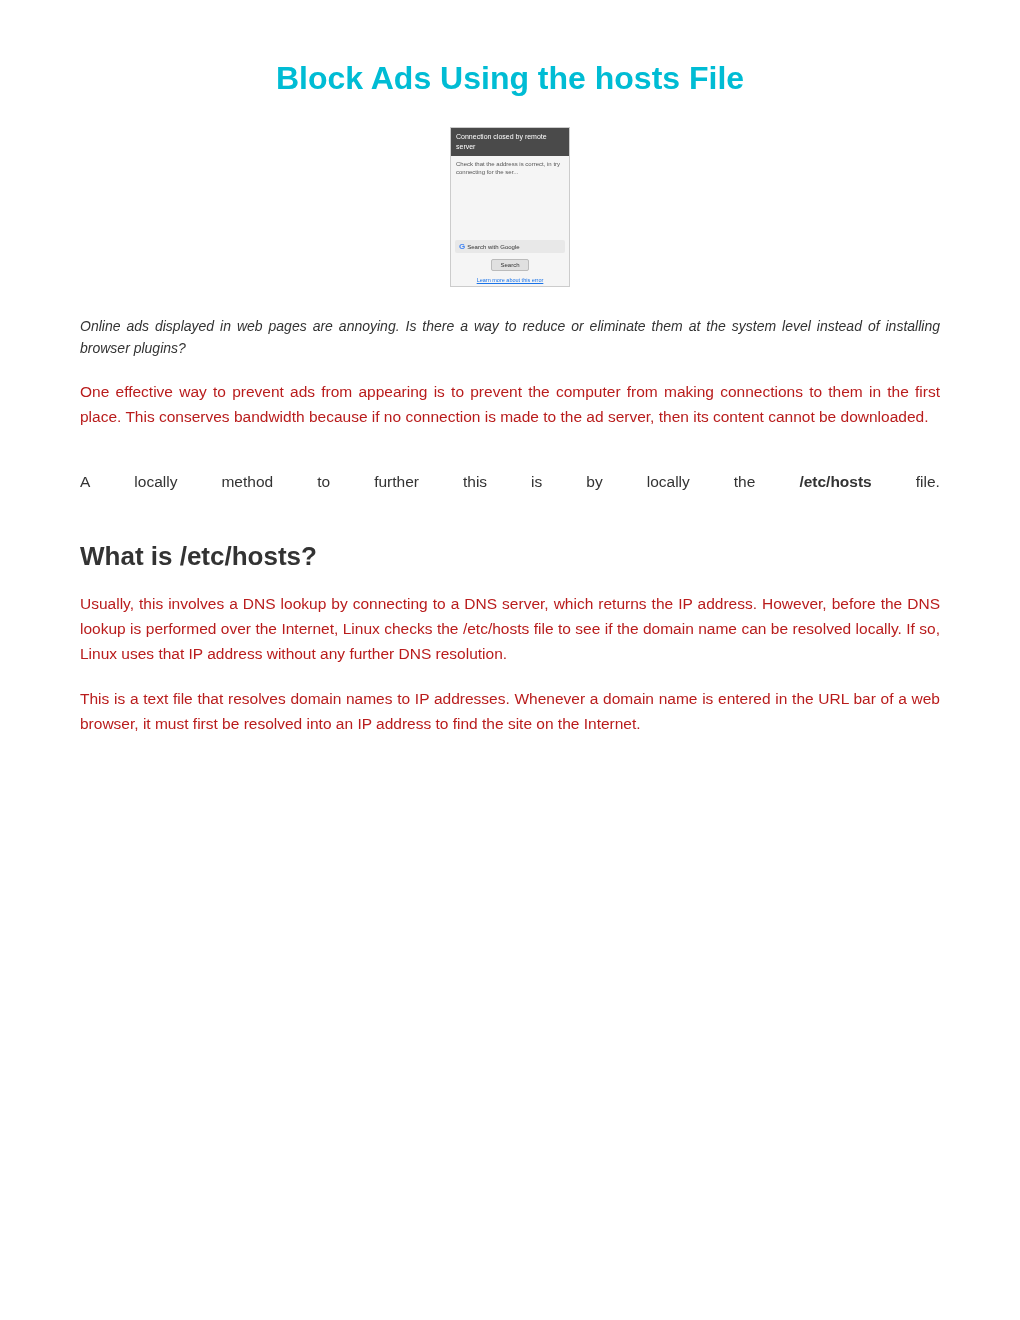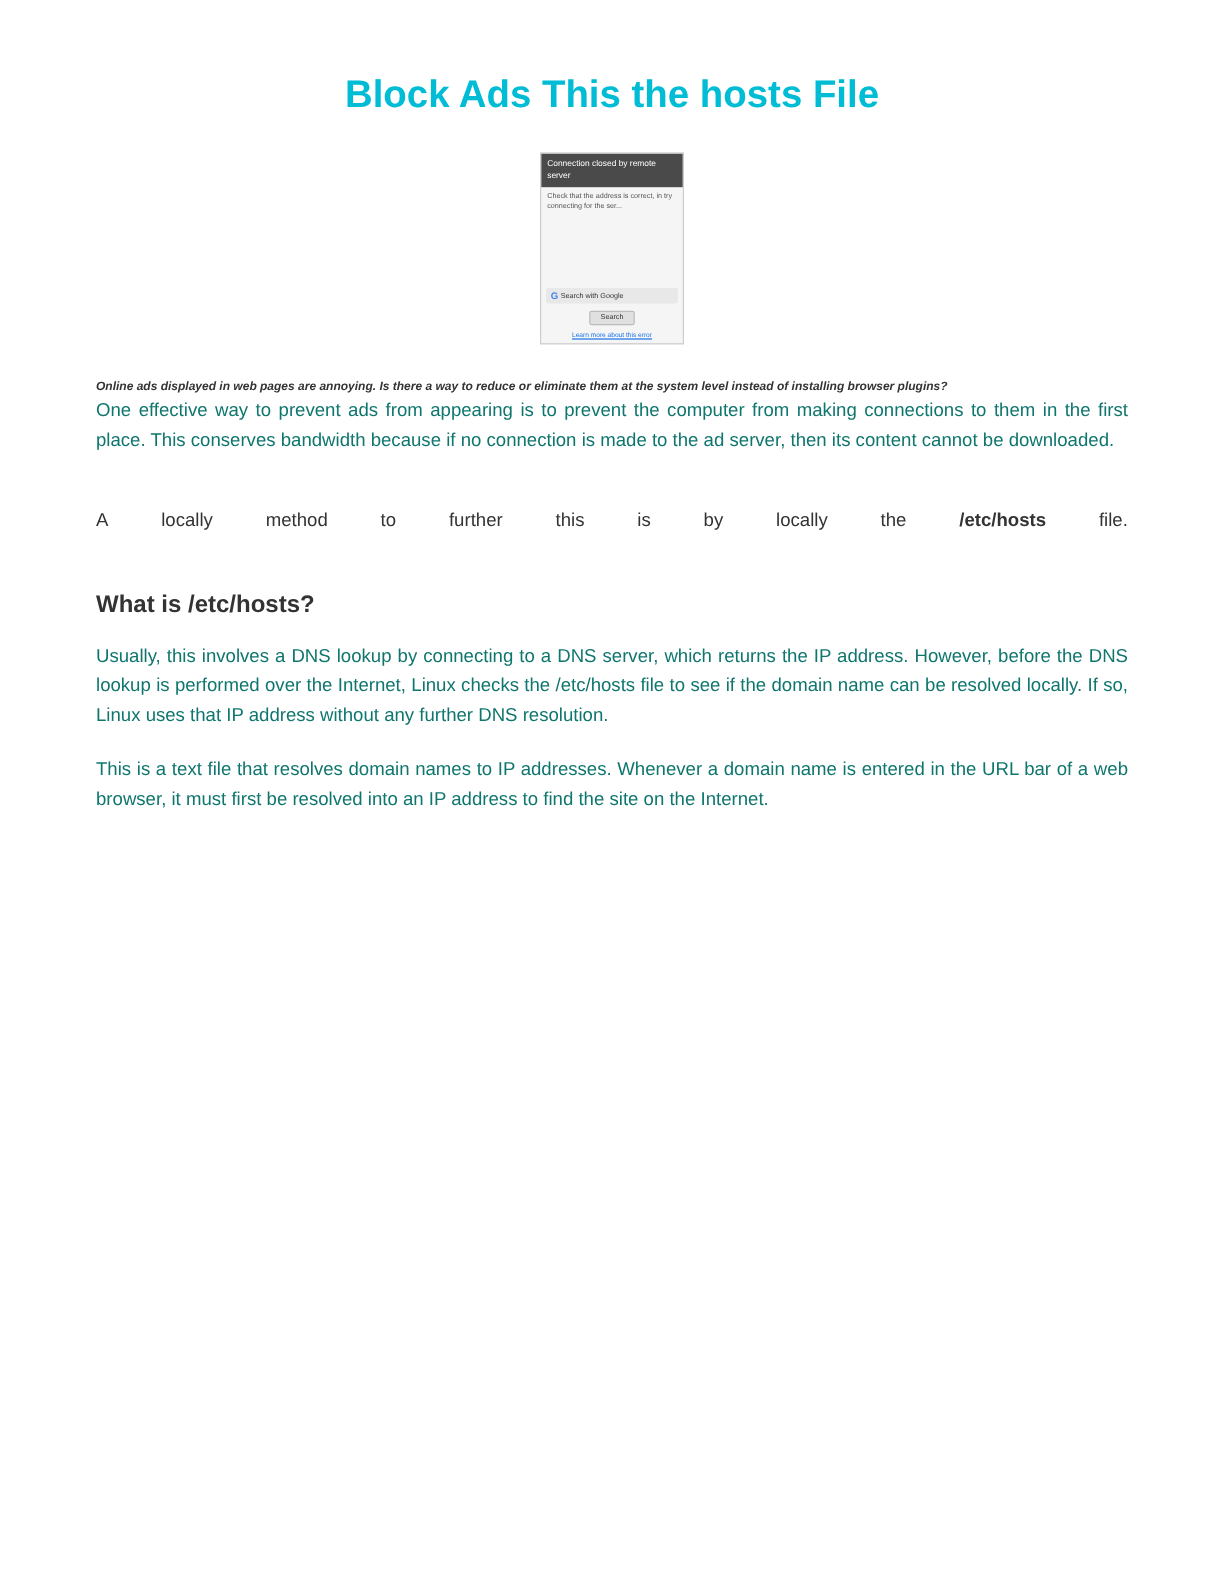--- a/index.html
+++ b/index.html
@@ -95,32 +95,32 @@
       text-align: center;
       font-size: 5.5px;
       color: #1a73e8;
       padding: 3px;
       text-decoration: underline;
     }
 
     .intro-italic {
       font-style: italic;
       text-align: justify;
-      font-size: 10px;
+      margin-bottom: 20px;
+      font-size: 14px;
       line-height: 1.6;
       color: #333;
-      font-weight: bold;
     }
 
     .paragraph {
       text-align: justify;
       margin-bottom: 20px;
       font-size: 15.5px;
       line-height: 1.6;
-      color: #0f766e;
+      color: #b91c1c;
     }
 
     .spaced-line {
       display: flex;
       justify-content: space-between;
       align-items: baseline;
       margin-bottom: 50px;
       font-size: 15.5px;
       color: #333;
       padding: 0 0;
@@ -129,35 +129,35 @@
     .spaced-line span {
       display: inline;
     }
 
     .bold-code {
       font-weight: bold;
       margin-top: 24px;
     }
 
     .section-title {
-      font-size: 20px;
+      font-size: 26px;
       font-weight: bold;
       color: #333333;
       margin-bottom: 20px;
       margin-top: 10px;
     }
 
     .section-divider {
       margin-bottom: 20px;
     }
   </style>
 </head>
 <body>
 
-<h1 class="page-title">Block Ads This the hosts File</h1>
+<h1 class="page-title">Block Ads Using the hosts File</h1>
 
 <div class="hero-image-container">
   <div class="hero-image">
     <div class="top-bar">
       <span>Connection closed by remote server</span>
     </div>
     <div class="error-section">
       <span>Check that the address is correct, in try connecting for the ser...</span>
     </div>
     <div class="search-bar">

